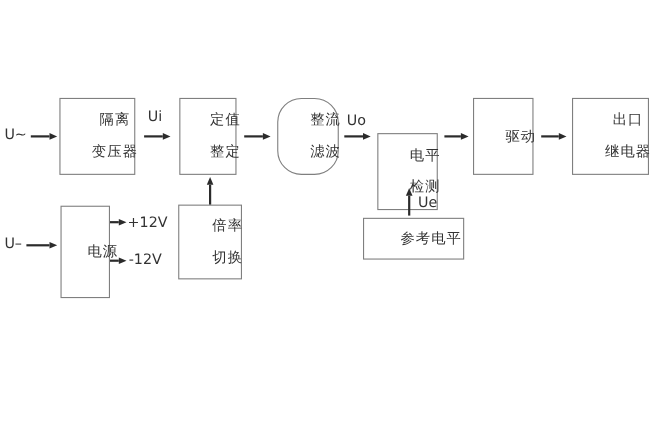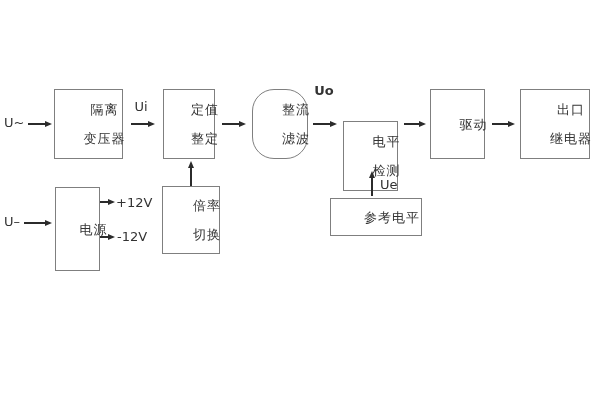--- a/index.html
+++ b/index.html
@@ -68,21 +68,21 @@
     <span class="bl">整定</span>
   </div>
 
   <div class="arr-r" style="left:222px;top:123px;width:17px;"></div>
 
   <div class="box" style="left:252px;top:89px;width:56px;height:70px;border-radius:22px;">
     <span class="bl">整流</span>
     <span class="bl">滤波</span>
   </div>
 
-  <span class="lab c" style="left:311px;top:84px;width:26px;font-weight:bold;">Uo</span>
+  <span class="lab c" style="left:311px;top:104px;width:26px;">Uo</span>
   <div class="arr-r" style="left:313px;top:123px;width:17px;"></div>
 
   <div class="box" style="left:343px;top:89px;width:55px;height:70px;margin-top:32px;">
     <span class="bl">电平</span>
     <span class="bl">检测</span>
   </div>
 
   <div class="arr-r" style="left:404px;top:123px;width:15px;"></div>
 
   <div class="box" style="left:430px;top:89px;width:55px;height:70px;">

